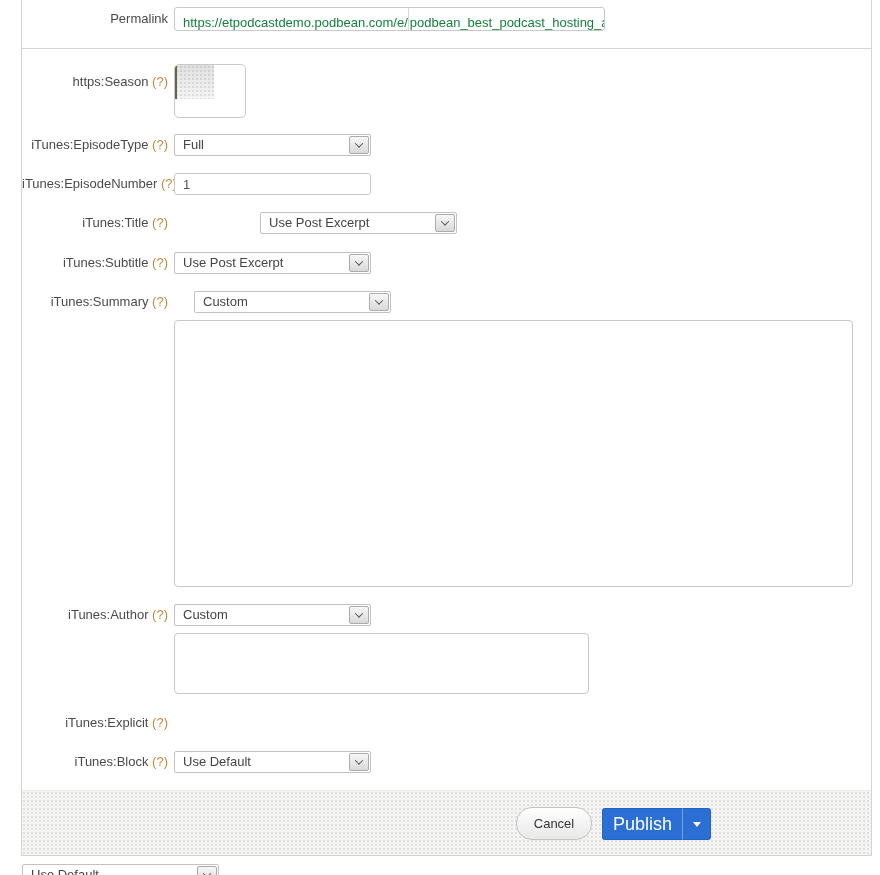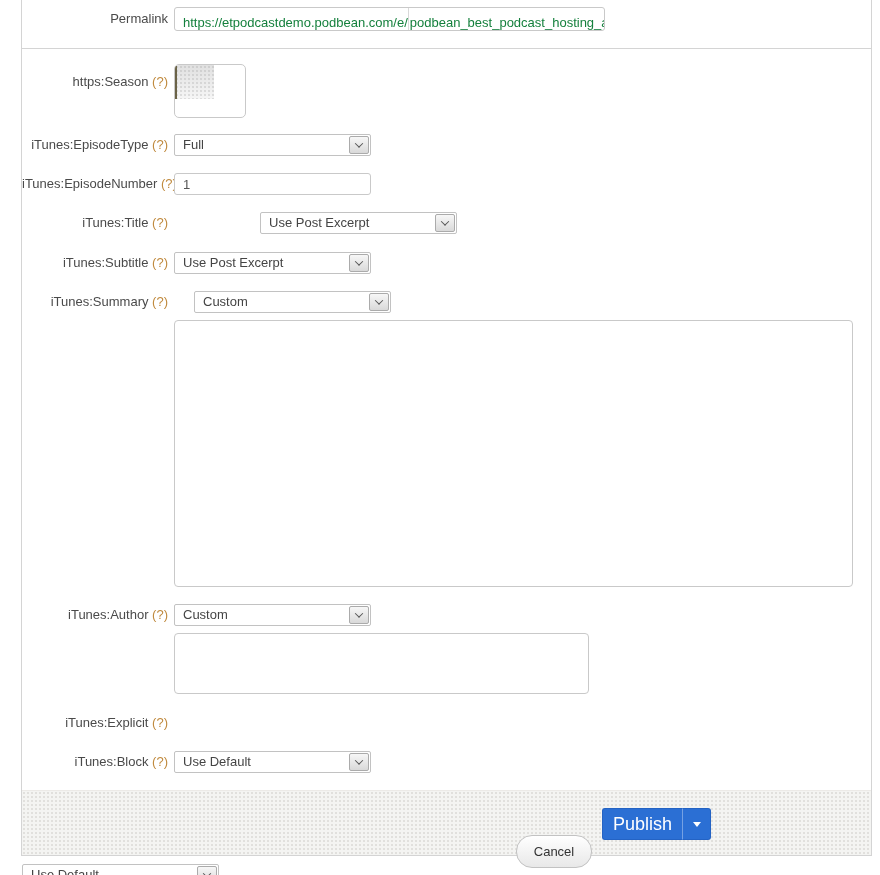--- a/index.html
+++ b/index.html
@@ -58,21 +58,21 @@
     background:#6b6347; }
 
   
   .footer { position:absolute; left:0; bottom:0; width:849px; height:65px;
     background:#f4f4f2; border-top:1px solid #eceae7;
     background-image:radial-gradient(rgba(150,145,135,0.20) 1px, transparent 1px);
     background-size:4px 4px; }
   .btn-area { position:absolute; left:494px; top:16px; display:flex; }
   .btn-cancel { width:76px; height:33px; border:1px solid #c2c2c2; border-radius:16px;
     background:linear-gradient(#ffffff,#e8e8e8); color:#333; font-size:13px;
-    font-family:"Liberation Sans",sans-serif; cursor:pointer;margin-top:28px; }
+    font-family:"Liberation Sans",sans-serif; cursor:pointer; }
   .btn-publish-group { display:flex; margin-left:10px; height:32px; margin-top:1px; }
   .btn-publish { width:80px; height:32px; background:#2b6fd4; border:1px solid #2463c4;
     border-right:none; border-radius:3px 0 0 3px; color:#fff; font-size:18px;
     font-family:"Liberation Sans",sans-serif; cursor:pointer; }
   .btn-publish-caret { width:29px; height:32px; background:#2b6fd4;
     border:1px solid #2463c4; border-left:1px solid rgba(255,255,255,0.35);
     border-radius:0 3px 3px 0; display:flex; align-items:center; justify-content:center;
     cursor:pointer; }
   .caret-down { width:0; height:0; border-left:4px solid transparent;
     border-right:4px solid transparent; border-top:5px solid #ffffff; }

